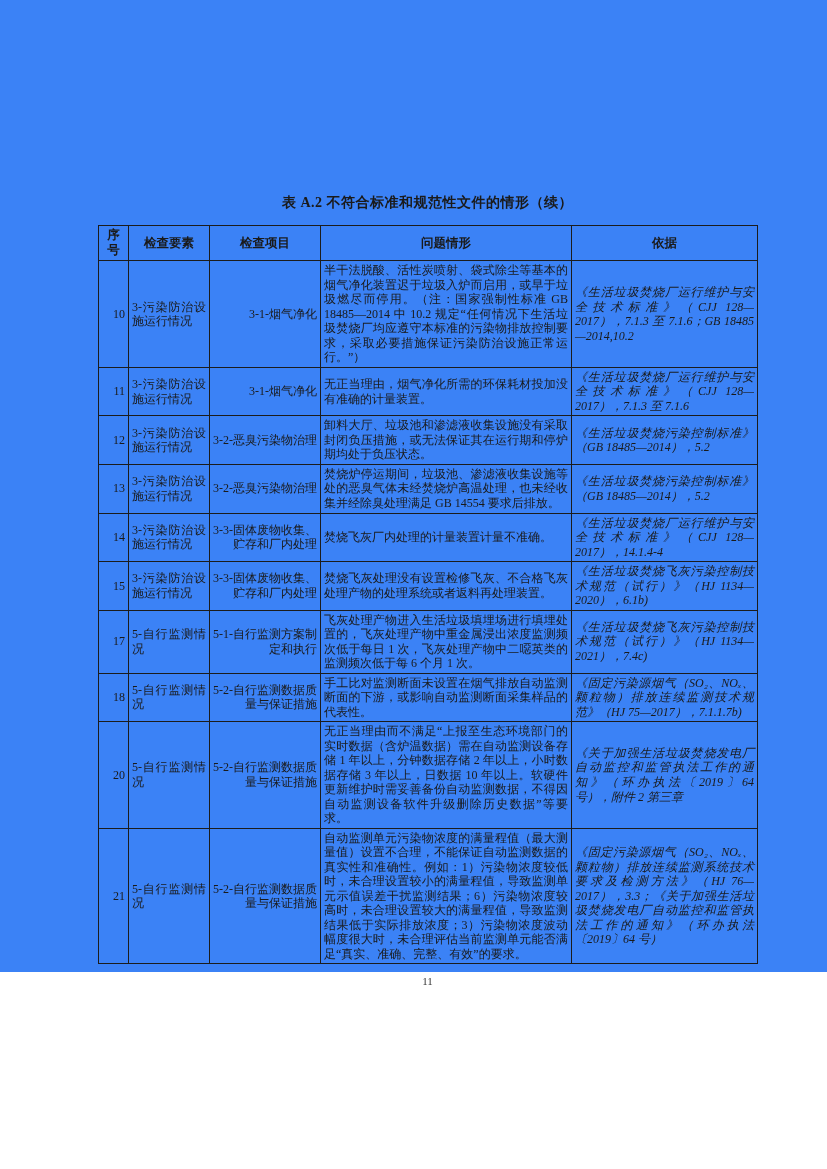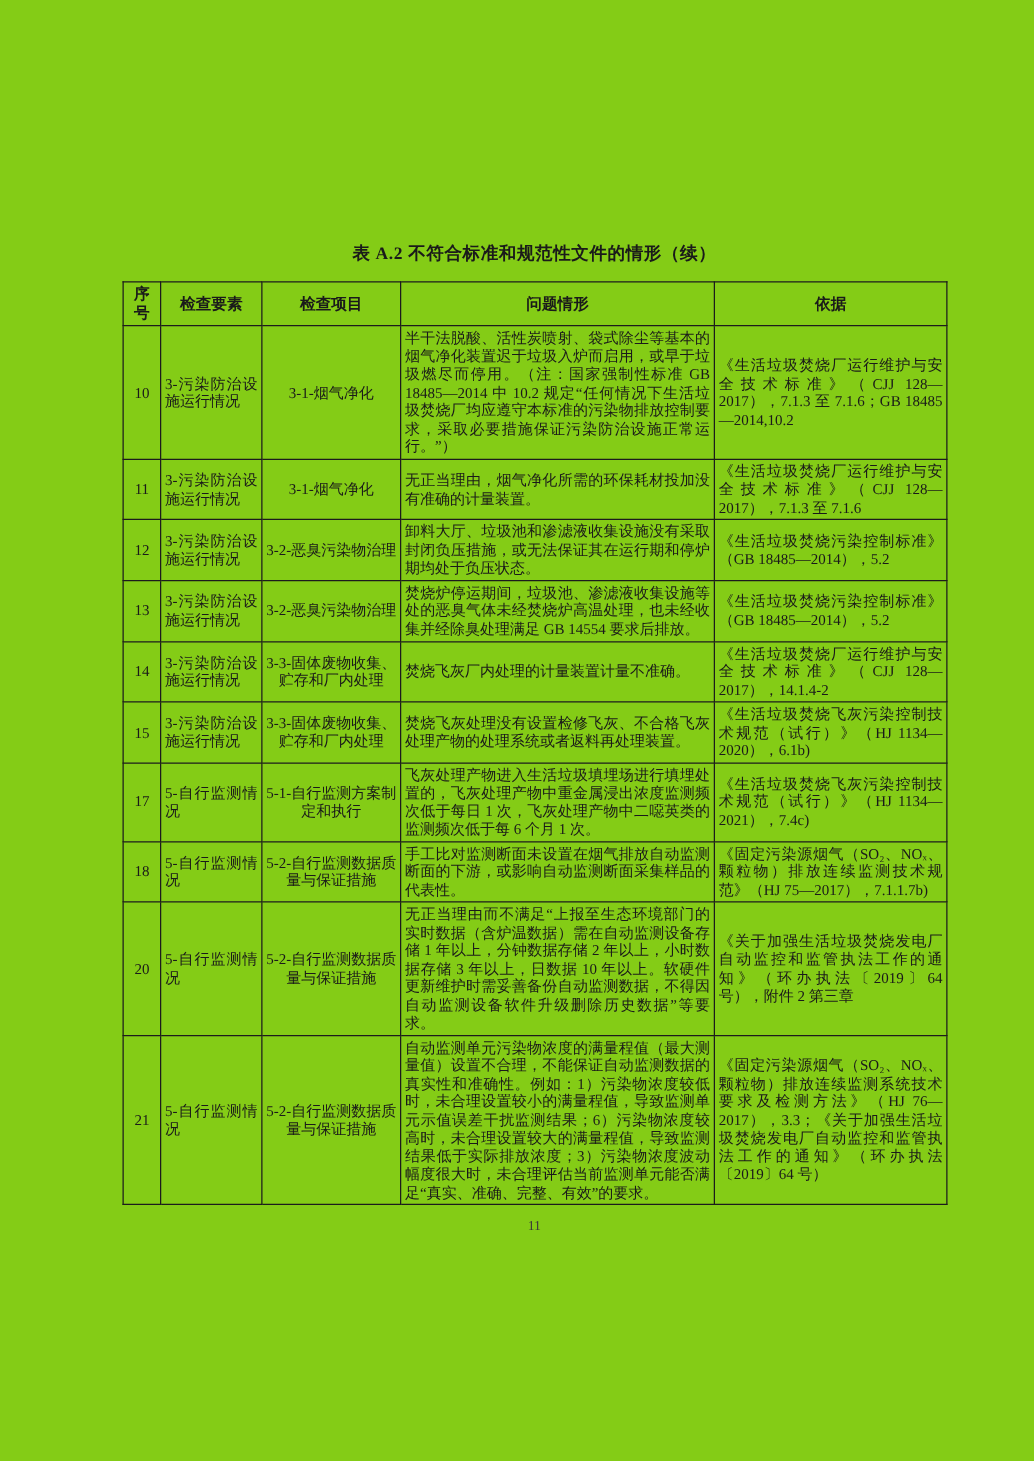--- a/index.html
+++ b/index.html
@@ -7,22 +7,22 @@
   body {
     width: 827px;
     height: 1169px;
     font-family: "Liberation Serif", "DejaVu Serif", serif;
     color: #1a1a1a;
     position: relative;
     overflow: hidden;
   }
   .page {
     width: 827px;
-    height: 1169px;
-    background: #84cc16;
+    height: 972px;
+    background: #3b82f6;
     position: relative;
   }
   .content {
     width: 659px;
     margin-left: 98px;
     padding-top: 194px;
   }
   .doc-title {
     text-align: center;
     font-weight: bold;
@@ -48,25 +48,25 @@
     vertical-align: middle;
     line-height: 1.21;
     padding: 2px 3px;
   }
   table.spec-table th {
     font-weight: bold;
     text-align: center;
     height: 24px;
     font-size: 12.5px;
   }
-  td.cell-no { text-align: center; }
+  td.cell-no { text-align: right; }
   td.cell-element { text-align: justify; padding: 2px 2px; }
-  td.cell-item { text-align: center; padding: 2px 2px; }
+  td.cell-item { text-align: right; padding: 2px 2px; }
   td.cell-problem { text-align: justify; padding: 3px 4px; margin-top: 13px; }
-  td.cell-basis { text-align: justify; padding: 3px 4px; }
+  td.cell-basis { text-align: justify; padding: 3px 4px; font-style: italic; }
   .page-number {
     text-align: center;
     font-size: 11px;
     color: #3a3a3a;
     margin-top: 11px;
     font-family: "Liberation Serif", "DejaVu Serif", serif;
   }
 </style>
 </head>
 <body>
@@ -120,21 +120,21 @@
           <td class="cell-element">3-污染防治设施运行情况</td>
           <td class="cell-item">3-2-恶臭污染物治理</td>
           <td class="cell-problem">焚烧炉停运期间，垃圾池、渗滤液收集设施等处的恶臭气体未经焚烧炉高温处理，也未经收集并经除臭处理满足 GB 14554 要求后排放。</td>
           <td class="cell-basis">《生活垃圾焚烧污染控制标准》（GB 18485—2014），5.2</td>
         </tr>
         <tr>
           <td class="cell-no">14</td>
           <td class="cell-element">3-污染防治设施运行情况</td>
           <td class="cell-item">3-3-固体废物收集、贮存和厂内处理</td>
           <td class="cell-problem">焚烧飞灰厂内处理的计量装置计量不准确。</td>
-          <td class="cell-basis">《生活垃圾焚烧厂运行维护与安全技术标准》（CJJ 128—2017），14.1.4-2</td>
+          <td class="cell-basis">《生活垃圾焚烧厂运行维护与安全技术标准》（CJJ 128—2017），14.1.4-4</td>
         </tr>
         <tr>
           <td class="cell-no">15</td>
           <td class="cell-element">3-污染防治设施运行情况</td>
           <td class="cell-item">3-3-固体废物收集、贮存和厂内处理</td>
           <td class="cell-problem">焚烧飞灰处理没有设置检修飞灰、不合格飞灰处理产物的处理系统或者返料再处理装置。</td>
           <td class="cell-basis">《生活垃圾焚烧飞灰污染控制技术规范（试行）》（HJ 1134—2020），6.1b)</td>
         </tr>
         <tr>
           <td class="cell-no">17</td>

